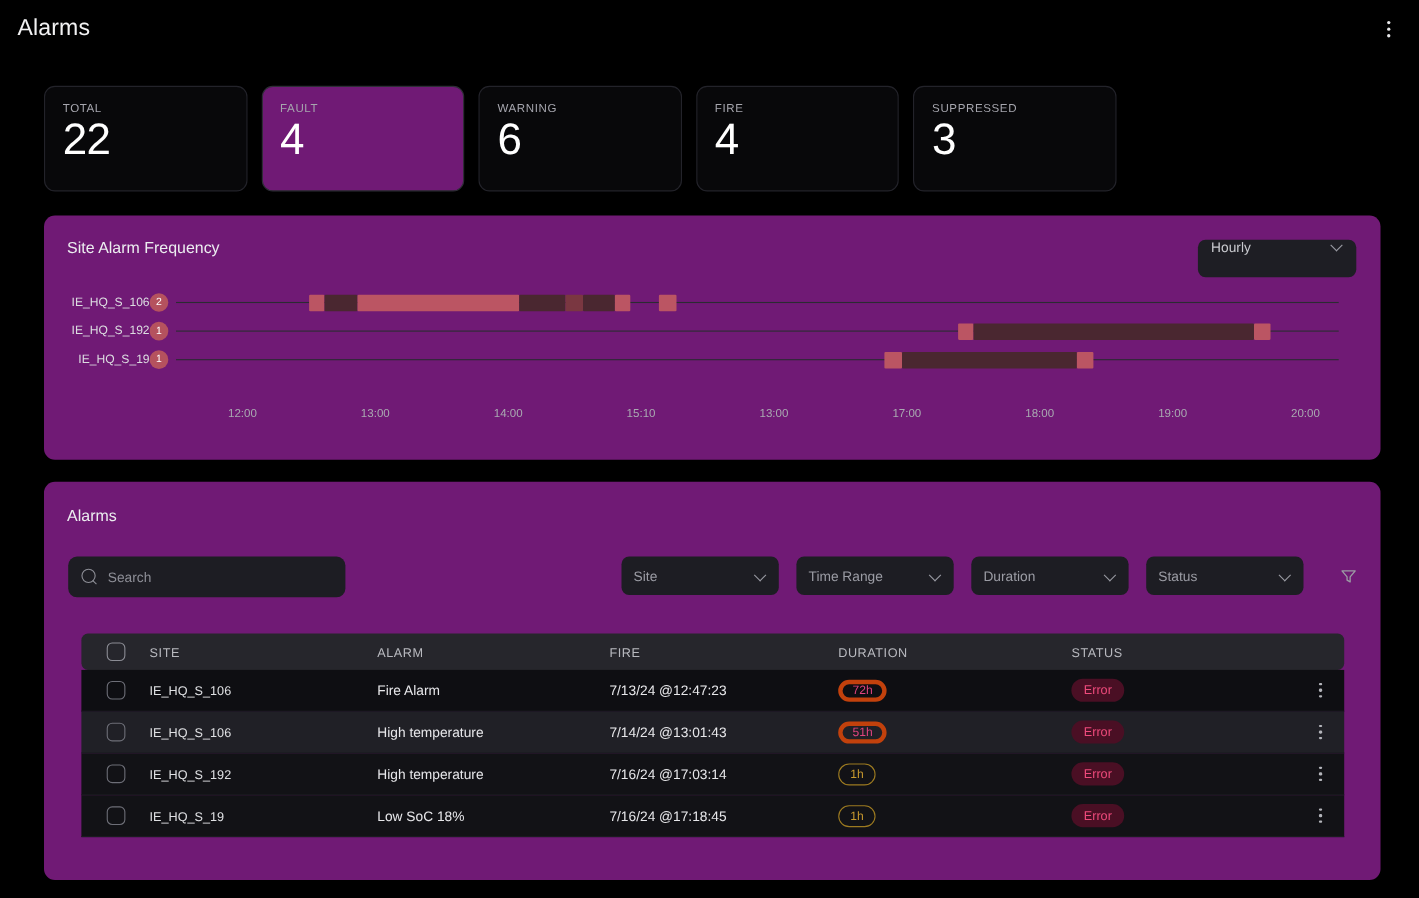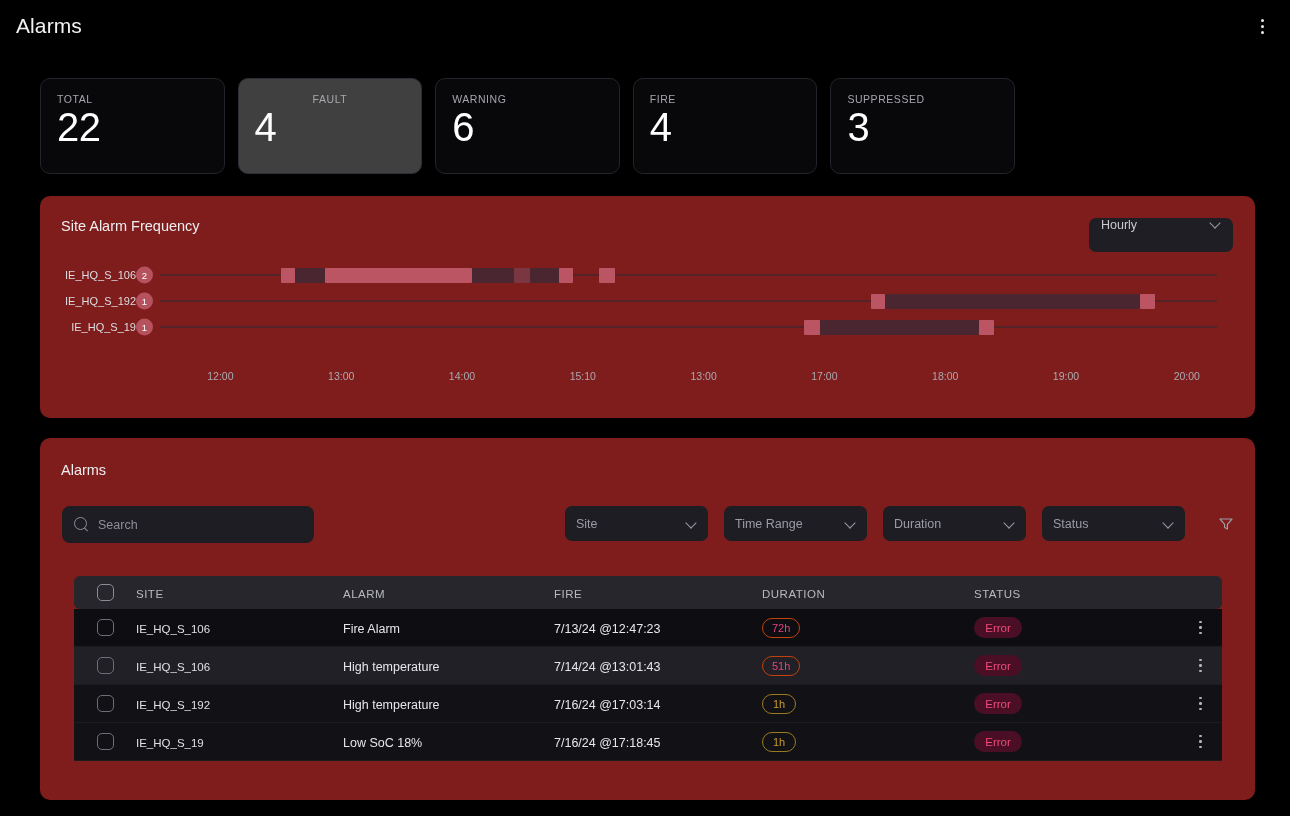--- a/index.html
+++ b/index.html
@@ -35,38 +35,37 @@
     display: flex; gap: 13px;
   }
   .stat-card {
     flex: 1 1 0; border-radius: 10px;
     background: #08080a;
     border: 1px solid #23232a;
     padding: 14px 16px 0 16px;
     position: relative;
   }
   .stat-card.active {
-    background: #404040;
+    background: #701a75;
     border: 1px solid #2e2e36;
-    text-align: center;
   }
   .stat-label {
     font-size: 10.5px; letter-spacing: .55px;
     color: #a6a6ae; text-transform: uppercase;
   }
   .stat-value {
     position: absolute; left: 16px; top: 28px;
     font-size: 40px; font-weight: 300; color: #ffffff; line-height: 1;
     letter-spacing: -.5px;
   }
 
   
   .panel {
     position: absolute; left: 40px;
-    background: #7f1d1d;
+    background: #701a75;
     border-radius: 10px;
   }
   #chart-panel { top: 196px; width: 1215px; height: 222px; }
   #alarms-panel { top: 438px; width: 1215px; height: 362px; }
 
   .panel-title {
     position: absolute; font-size: 14.5px; color: #eceef0; font-weight: 400;
   }
   #chart-panel .panel-title { left: 21px; top: 22px; }
   #alarms-panel .panel-title { left: 21px; top: 24px; }
@@ -177,21 +176,21 @@
     width: 17px; height: 17px; border-radius: 5px;
     border: 1.5px solid #6d6e77; background: transparent; cursor: pointer;
   }
   .thead .cbox { border-color: #8b8c94; }
 
   .pill-out {
     display: inline-flex; align-items: center; justify-content: center;
     height: 20px; min-width: 34px; padding: 0 9px;
     border-radius: 10px; font-size: 11px; background: transparent;
   }
-  .pill-out.crimson { border: 1px solid #c2410c; color: #e0447f; }
+  .pill-out.crimson { border: 4px solid #c2410c; color: #e0447f; }
   .pill-out.amber { border: 1px solid #9c7a20; color: #c99a2e; }
 
   .pill-fill {
     display: inline-flex; align-items: center; justify-content: center;
     height: 21px; min-width: 48px; padding: 0 11px;
     border-radius: 11px; font-size: 11.5px;
     background: #4a0f24; color: #ef4b7c;
   }
 
   .kebab-row {

